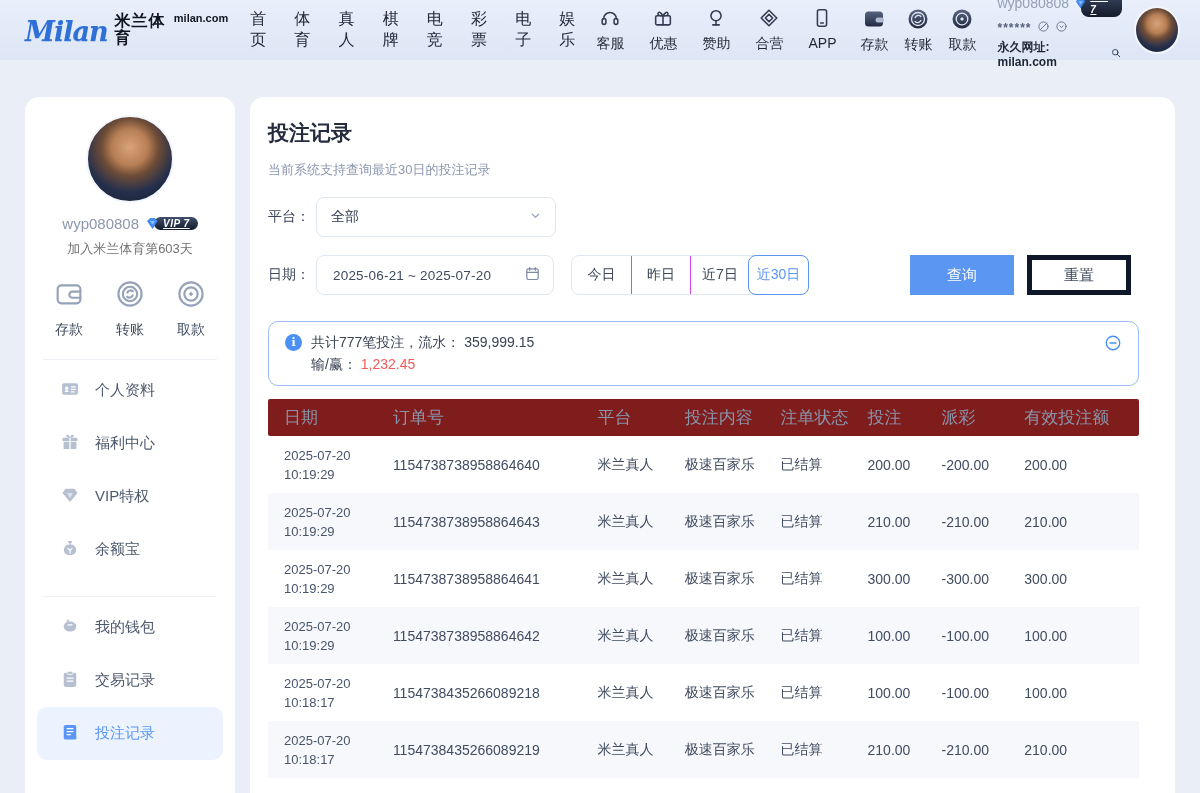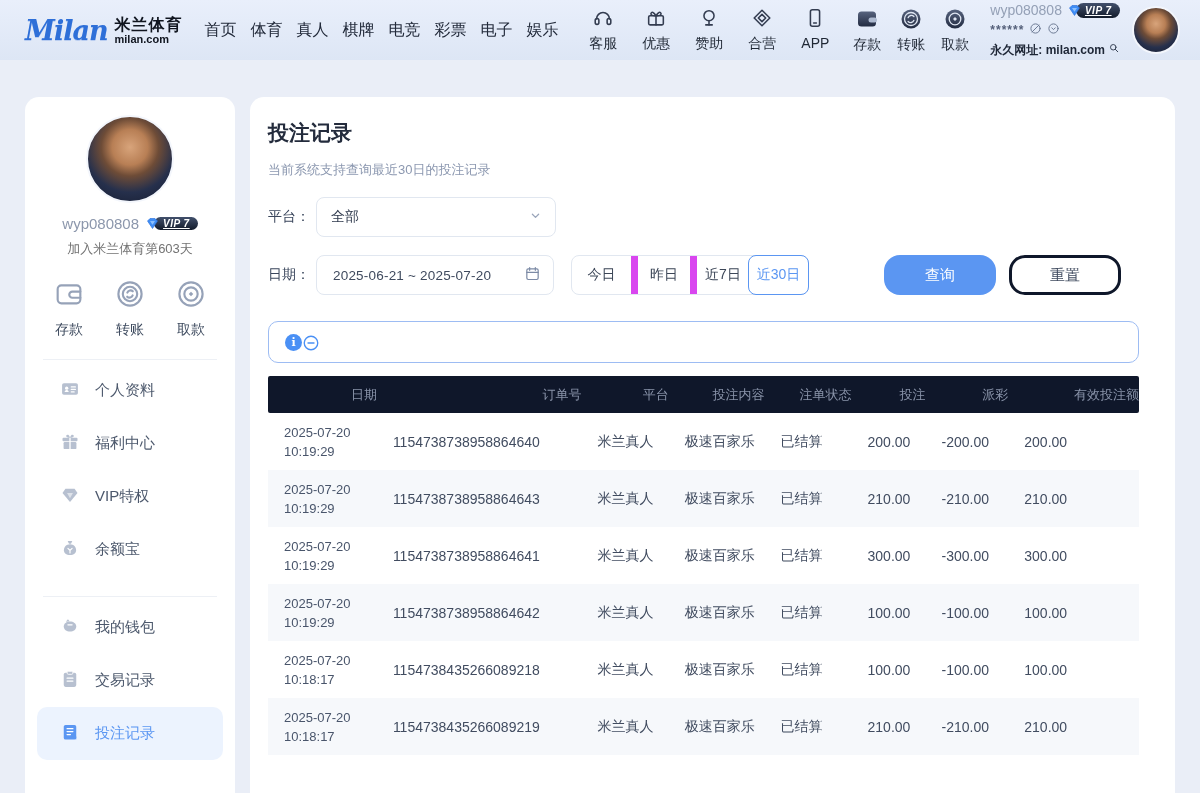--- a/index.html
+++ b/index.html
@@ -5,21 +5,21 @@
   * { margin:0; padding:0; box-sizing:border-box; }
   html,body { width:1200px; height:793px; overflow:hidden;
     font-family:"Liberation Sans","DejaVu Sans",sans-serif; background:#eaeef7; }
 
   
   .topnav { height:60px; display:flex; align-items:center; padding:0 20px 0 25px;
     background:linear-gradient(180deg,#e9effb 0%,#dde6f5 100%); }
   .logo { display:flex; align-items:flex-end; gap:7px; }
   .logo-script { font-family:"DejaVu Serif",serif; font-style:italic; font-weight:800;
     font-size:27px; color:#2e6fd8; letter-spacing:-1px; text-shadow:0 1px 0 #b8ccf0; }
-  .logo-text { display:flex; flex-direction:column; line-height:1.05; }
+  .logo-text { display:flex; flex-direction:row; line-height:1.05; }
   .logo-cn { font-size:16px; font-weight:700; color:#10151f; letter-spacing:1px; }
   .logo-domain { font-size:11px; font-weight:700; color:#10151f; }
   .mainmenu { display:flex; gap:10px; margin-left:20px; }
   .mainmenu .nav-item { font-size:16px; color:#222a3a; font-weight:500; cursor:pointer; padding:4px 2px; }
   .nav-quick { display:flex; gap:15px; margin-left:auto; }
   .quick-item { display:flex; flex-direction:column; align-items:center; width:38px; cursor:pointer; color:#333c50; }
   .quick-item svg { width:22px; height:22px; }
   .quick-item .ql { font-size:14px; color:#1f2734; margin-top:2px; white-space:nowrap; }
   .wallet-quick { display:flex; gap:6px; margin-left:14px; }
   .wallet-item { display:flex; flex-direction:column; align-items:center; width:38px; cursor:pointer; }
@@ -74,45 +74,45 @@
     display:flex; align-items:center; padding:0 12px 0 14px; cursor:pointer; }
   .select-box .sel-val { font-size:14px; color:#2f3a4d; flex:1; }
   .select-box svg { width:15px; height:15px; color:#9aa5ba; }
   .date-box { width:238px; height:40px; border:1px solid #e1e7f0; border-radius:8px; background:#fff;
     display:flex; align-items:center; padding:0 12px 0 16px; cursor:pointer; }
   .date-box .date-val { font-size:13.5px; color:#3f4a5e; flex:1; letter-spacing:.2px; }
   .date-box svg { width:17px; height:17px; color:#7c8aa5; }
   .range-group { display:flex; margin-left:17px; border:1px solid #e1e7f0; border-radius:8px; background:#fff; }
   .range-btn { width:59px; height:38px; display:flex; align-items:center; justify-content:center;
     font-size:14px; color:#3c4657; cursor:pointer; position:relative; }
-  .range-btn + .range-btn { border-left:7px solid #d946ef; }
+  .range-btn + .range-btn { border-left:1px solid #d946ef; }
   .range-btn.active { border:1px solid #5b96f2; border-radius:8px; color:#5b96f2;
     margin:-1px; width:61px; height:40px; background:#fff; z-index:2; }
-  .btn { height:40px; width:112px; border-radius:16px; font-size:15px; display:flex;
+  .btn { height:40px; width:104px; border-radius:0; font-size:15px; display:flex;
     align-items:center; justify-content:center; cursor:pointer; border:none; }
   .btn-primary { background:#5b96f2; color:#fff; margin-left:auto; }
-  .btn-plain { background:#fff; color:#3f4a5e; border:3px solid #0f172a; margin-left:13px; margin-right:36px; }
+  .btn-plain { background:#fff; color:#3f4a5e; border:5px solid #0f172a; margin-left:13px; margin-right:26px; }
 
   
   .summary-box { margin-top:26px; margin-right:18px; border:1px solid #9dbcf3; border-radius:10px;
     background:#fff; padding:10px 16px; display:flex; align-items:flex-start; }
   .info-icon { width:17px; height:17px; border-radius:50%; background:#4a90f5; color:#fff;
     font-size:11px; font-weight:700; display:flex; align-items:center; justify-content:center;
     margin-top:2px; flex:0 0 17px; font-family:"DejaVu Serif",serif; }
   .summary-text { margin-left:9px; flex:1; }
   .sum-line { font-size:14px; color:#3a4354; line-height:21px; }
   .sum-line.second { margin-top:1px; }
   .sum-red { color:#f25b5b; }
   .collapse-icon { width:18px; height:18px; color:#4a90f5; cursor:pointer; margin-top:2px; }
   .collapse-icon svg { width:18px; height:18px; }
 
   
   .bet-table { width:calc(100% - 18px); margin-top:13px; border-collapse:collapse; table-layout:fixed; }
-  .bet-table th { height:37px; background:#0f172a; font-size:13px; color:#8a94aa; font-weight:400;
-    text-align:right; padding-left:16px; }
+  .bet-table th { height:37px; background:#7f1d1d; font-size:17px; color:#8a94aa; font-weight:400;
+    text-align:left; padding-left:16px; }
   .bet-table th:first-child { border-radius:2px 0 0 2px; }
   .bet-table th:last-child { border-radius:0 2px 2px 0; }
   .bet-table td { height:57px; font-size:14px; color:#414c60; padding-left:16px; vertical-align:middle; }
   .bet-table tr.striped { background:#f6f8fb; }
   .bet-table td .d1 { font-size:13px; line-height:19px; color:#49556b; }
 </style>
 </head>
 <body>
 
 <header class="topnav">
@@ -390,20 +390,28 @@
         <div class="range-btn">昨日</div>
         <div class="range-btn">近7日</div>
         <div class="range-btn active">近30日</div>
       </div>
       <button class="btn btn-primary">查询</button>
       <button class="btn btn-plain">重置</button>
     </div>
 
     <div class="summary-box">
       <span class="info-icon">i</span>
+      <div class="summary-text">
+        <div class="sum-line">
+          <span>共计777笔投注，流水： </span><span>359,999.15</span>
+        </div>
+        <div class="sum-line second">
+          <span>输/赢： </span><span class="sum-red">1,232.45</span>
+        </div>
+      </div>
       <span class="collapse-icon"><svg viewBox="0 0 24 24" fill="none" stroke="currentColor" stroke-width="1.8" stroke-linecap="round">
             <circle cx="12" cy="12" r="9"></circle>
             <line x1="8" y1="12" x2="16" y2="12"></line>
           </svg></span>
     </div>
 
     <table class="bet-table">
       <colgroup>
         <col style="width:12.5%">
           <col style="width:23.5%">

